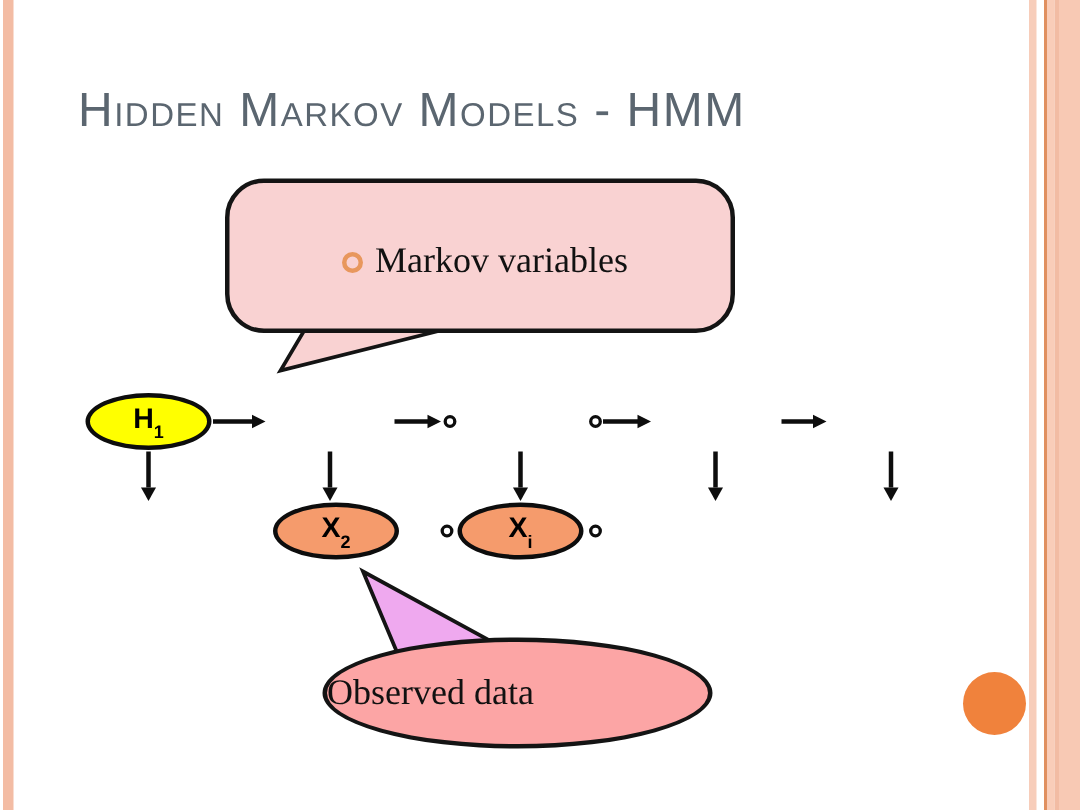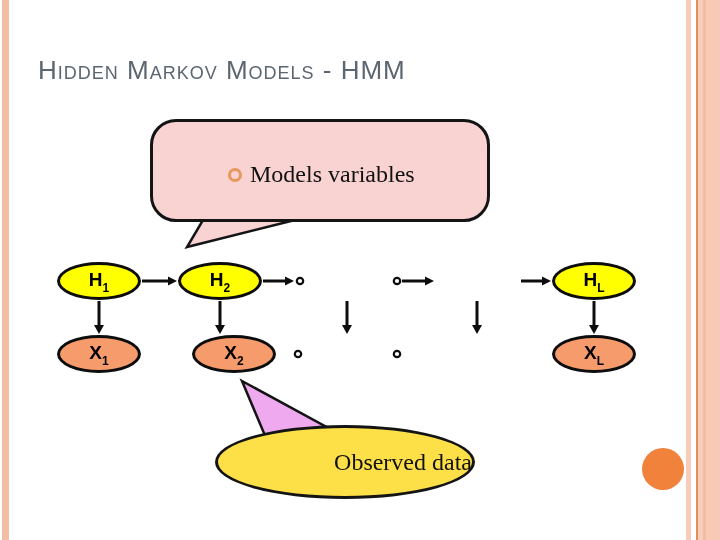--- a/index.html
+++ b/index.html
@@ -8,21 +8,21 @@
 
   
   .stripe{position:absolute;top:0;height:540px;}
   .stripe-left{left:2px;width:7px;background:#f3bca4;}
   .stripe-r1{left:686px;width:5px;background:#f7cdba;}
   .stripe-r2{left:696px;width:2px;background:#e09060;}
   .stripe-r3{left:698px;width:5px;background:#f9cdb9;}
   .stripe-r4{left:703px;width:3px;background:#f2bca4;}
   .stripe-r5{left:706px;width:14px;background:#f8c9b4;}
 
-  .title{position:absolute;left:38px;top:55px;font-size:26px;letter-spacing:1px;
+  .title{position:absolute;left:52px;top:55px;font-size:32px;letter-spacing:1px;
          font-variant:small-caps;color:#5b6670;white-space:nowrap;}
 
   
   .callout-box{position:absolute;left:150px;top:119px;width:334px;height:97px;
                background:#f9d2d2;border:3px solid #141414;border-radius:26px;}
   .bullet-ring{position:absolute;left:228px;top:168px;width:8px;height:8px;
                border:3px solid #e8975d;border-radius:50%;background:#f9d2d2;}
   .callout-text{position:absolute;left:250px;top:161px;font-family:"Liberation Serif",serif;
                 font-size:24px;color:#111;white-space:nowrap;}
 
@@ -32,22 +32,22 @@
   
   .node{position:absolute;width:78px;height:32px;border:3px solid #0d0d0d;border-radius:50%;
         display:flex;align-items:center;justify-content:center;font-weight:bold;
         font-size:19px;color:#000;text-align:center;}
   .h-node{top:262px;background:#ffff00;}
   .x-node{top:335px;background:#f59b6c;}
   .node sub{font-size:12px;font-weight:bold;position:relative;top:2px;}
 
   
   .oval-callout{position:absolute;left:215px;top:425px;width:254px;height:68px;
-                background:#fde047;border:3px solid #141414;border-radius:50%;
-                display:flex;align-items:center;justify-content:flex-end;}
+                background:#fca5a5;border:3px solid #141414;border-radius:50%;
+                display:flex;align-items:center;justify-content:flex-start;}
   .oval-text{font-family:"Liberation Serif",serif;font-size:24px;color:#111;white-space:nowrap;}
 
   .orange-dot{position:absolute;left:642px;top:448px;width:42px;height:42px;
               border-radius:50%;background:#f0823c;}
 </style>
 </head>
 <body>
 
 <div class="slide">
 
@@ -104,40 +104,31 @@
       <line x1="594" y1="301" x2="594" y2="325"></line>
       <polygon points="594,334 589,325 599,325" fill="#0d0d0d" stroke="none"></polygon>
     </g>
 
     <circle cx="298" cy="354" r="3.2" fill="#ffffff" stroke="#0d0d0d" stroke-width="2.2"></circle>
     <circle cx="397" cy="354" r="3.2" fill="#ffffff" stroke="#0d0d0d" stroke-width="2.2"></circle>
   </svg>
 
   <div class="callout-box"></div>
   <div class="bullet-ring"></div>
-  <div class="callout-text">Models variables</div>
+  <div class="callout-text">Markov variables</div>
 
   <div class="node h-node" style="left:57px">
     <span><span>H</span><sub>1</sub></span>
   </div>
-  <div class="node h-node" style="left:178px">
-    <span><span>H</span><sub>2</sub></span>
-  </div>
-  <div class="node h-node" style="left:552px">
-    <span><span>H</span><sub>L</sub></span>
-  </div>
 
-  <div class="node x-node" style="left:57px">
-    <span><span>X</span><sub>1</sub></span>
-  </div>
-  <div class="node x-node" style="left:192px">
+  <div class="node x-node" style="left:182px">
     <span><span>X</span><sub>2</sub></span>
   </div>
-  <div class="node x-node" style="left:552px">
-    <span><span>X</span><sub>L</sub></span>
+  <div class="node x-node" style="left:305px">
+    <span><span>X</span><sub>i</sub></span>
   </div>
 
   <div class="oval-callout">
     <span class="oval-text">Observed data</span>
   </div>
 
   <div class="orange-dot"></div>
 
 </div>
 

